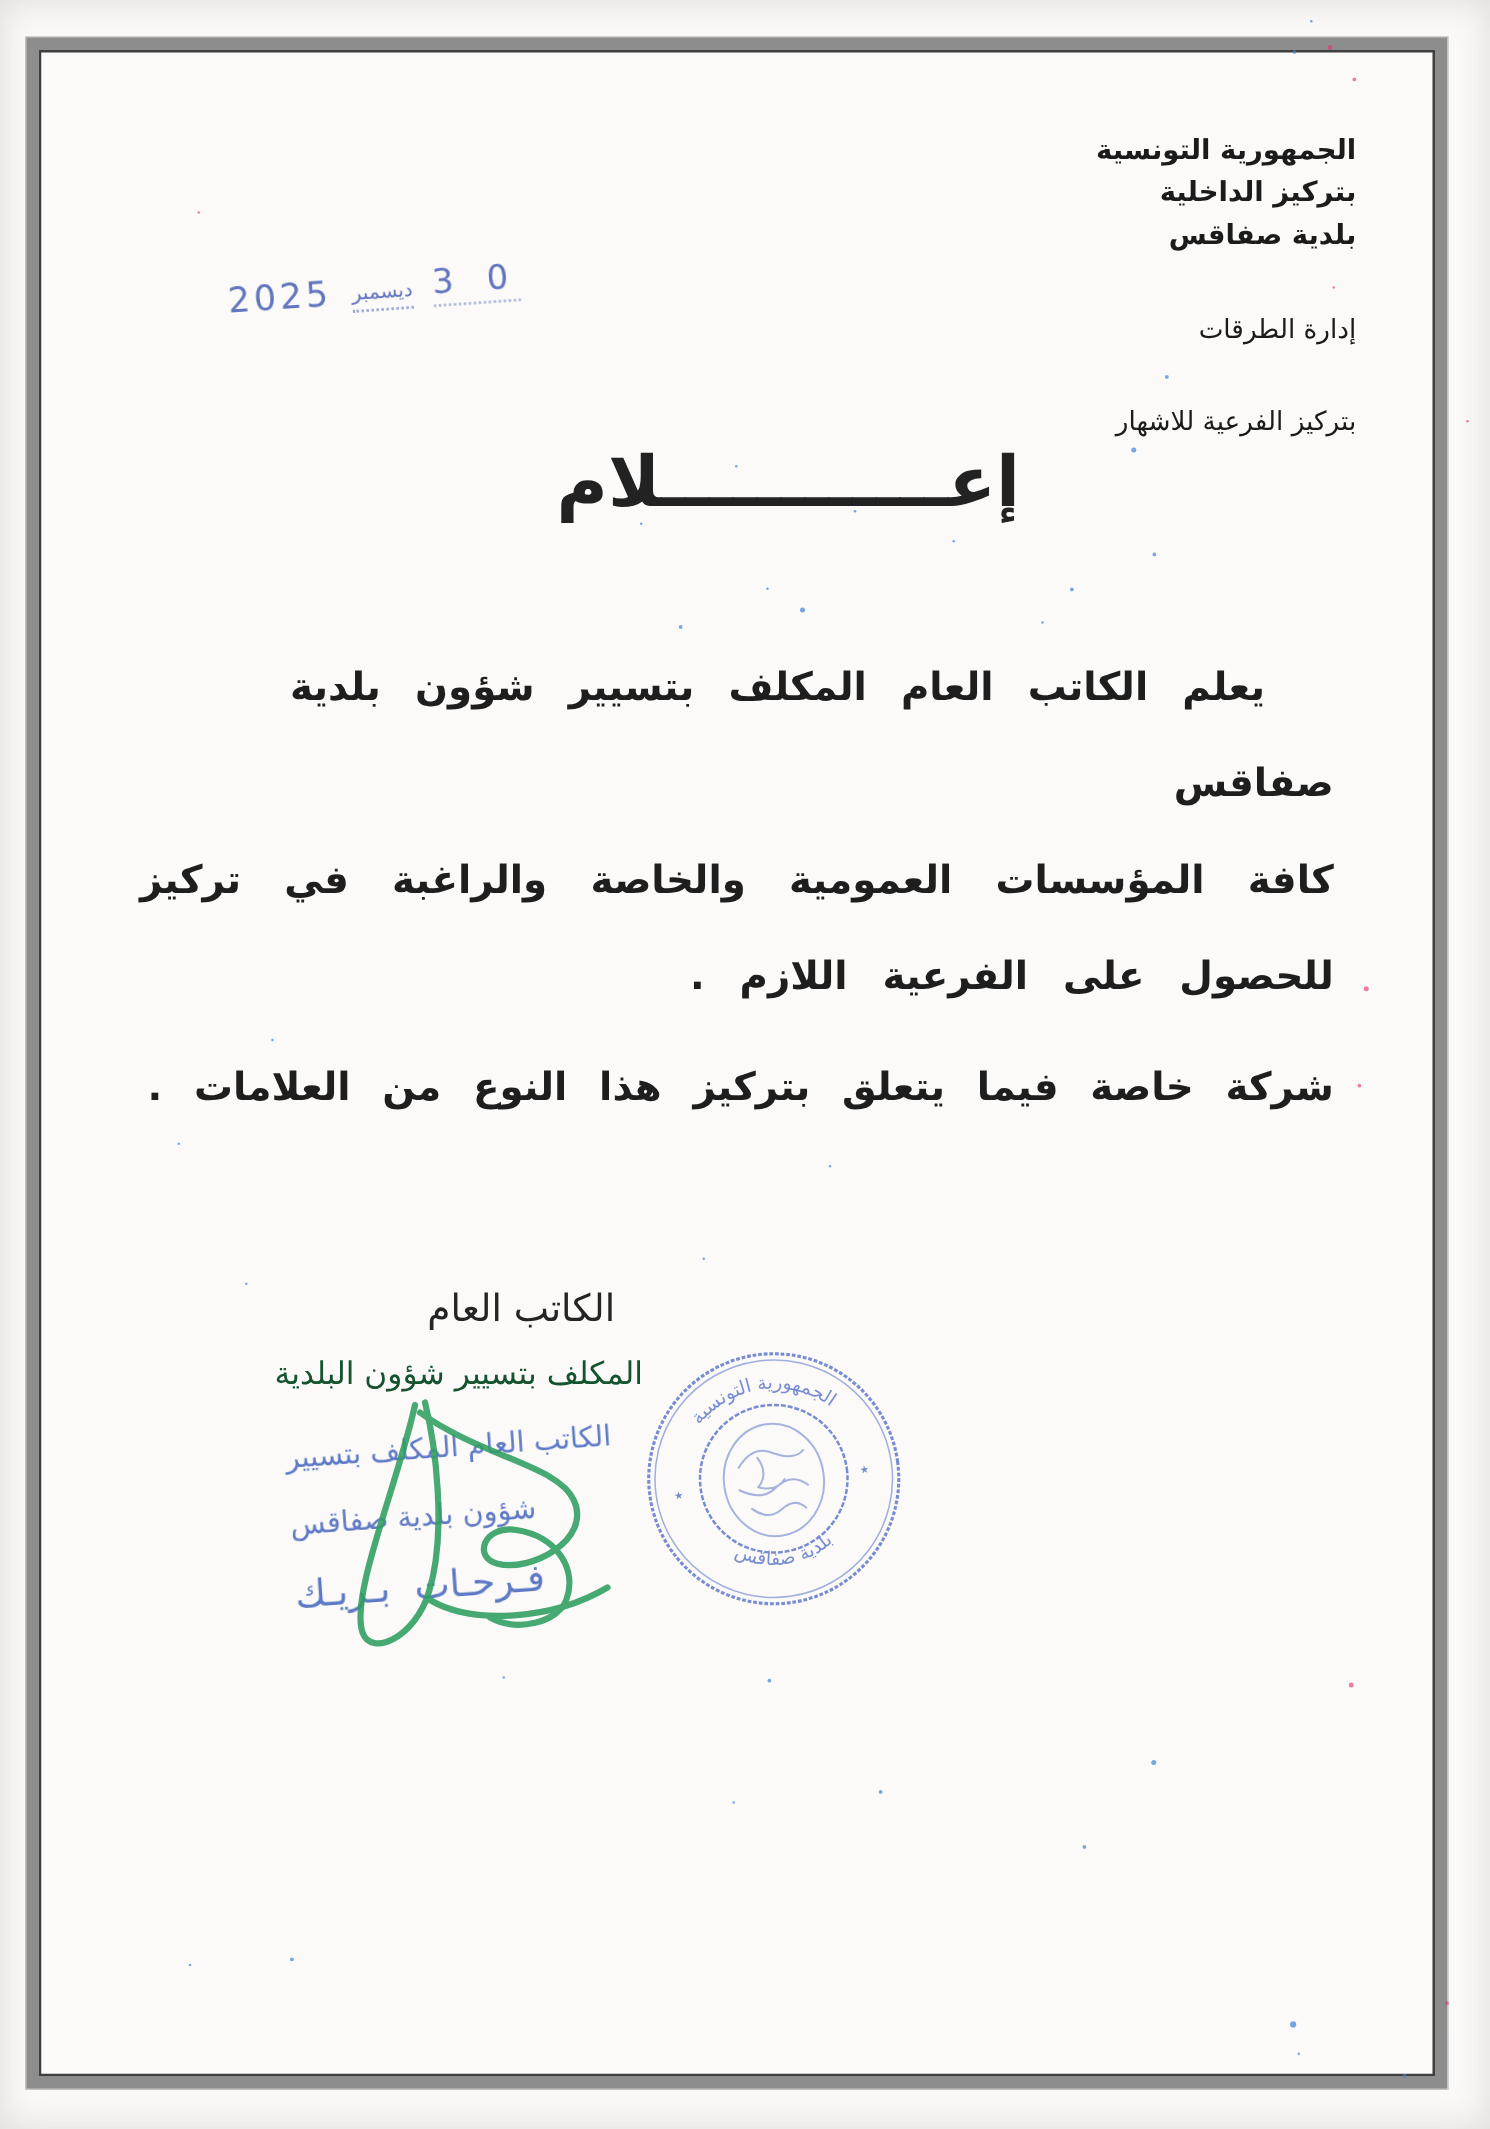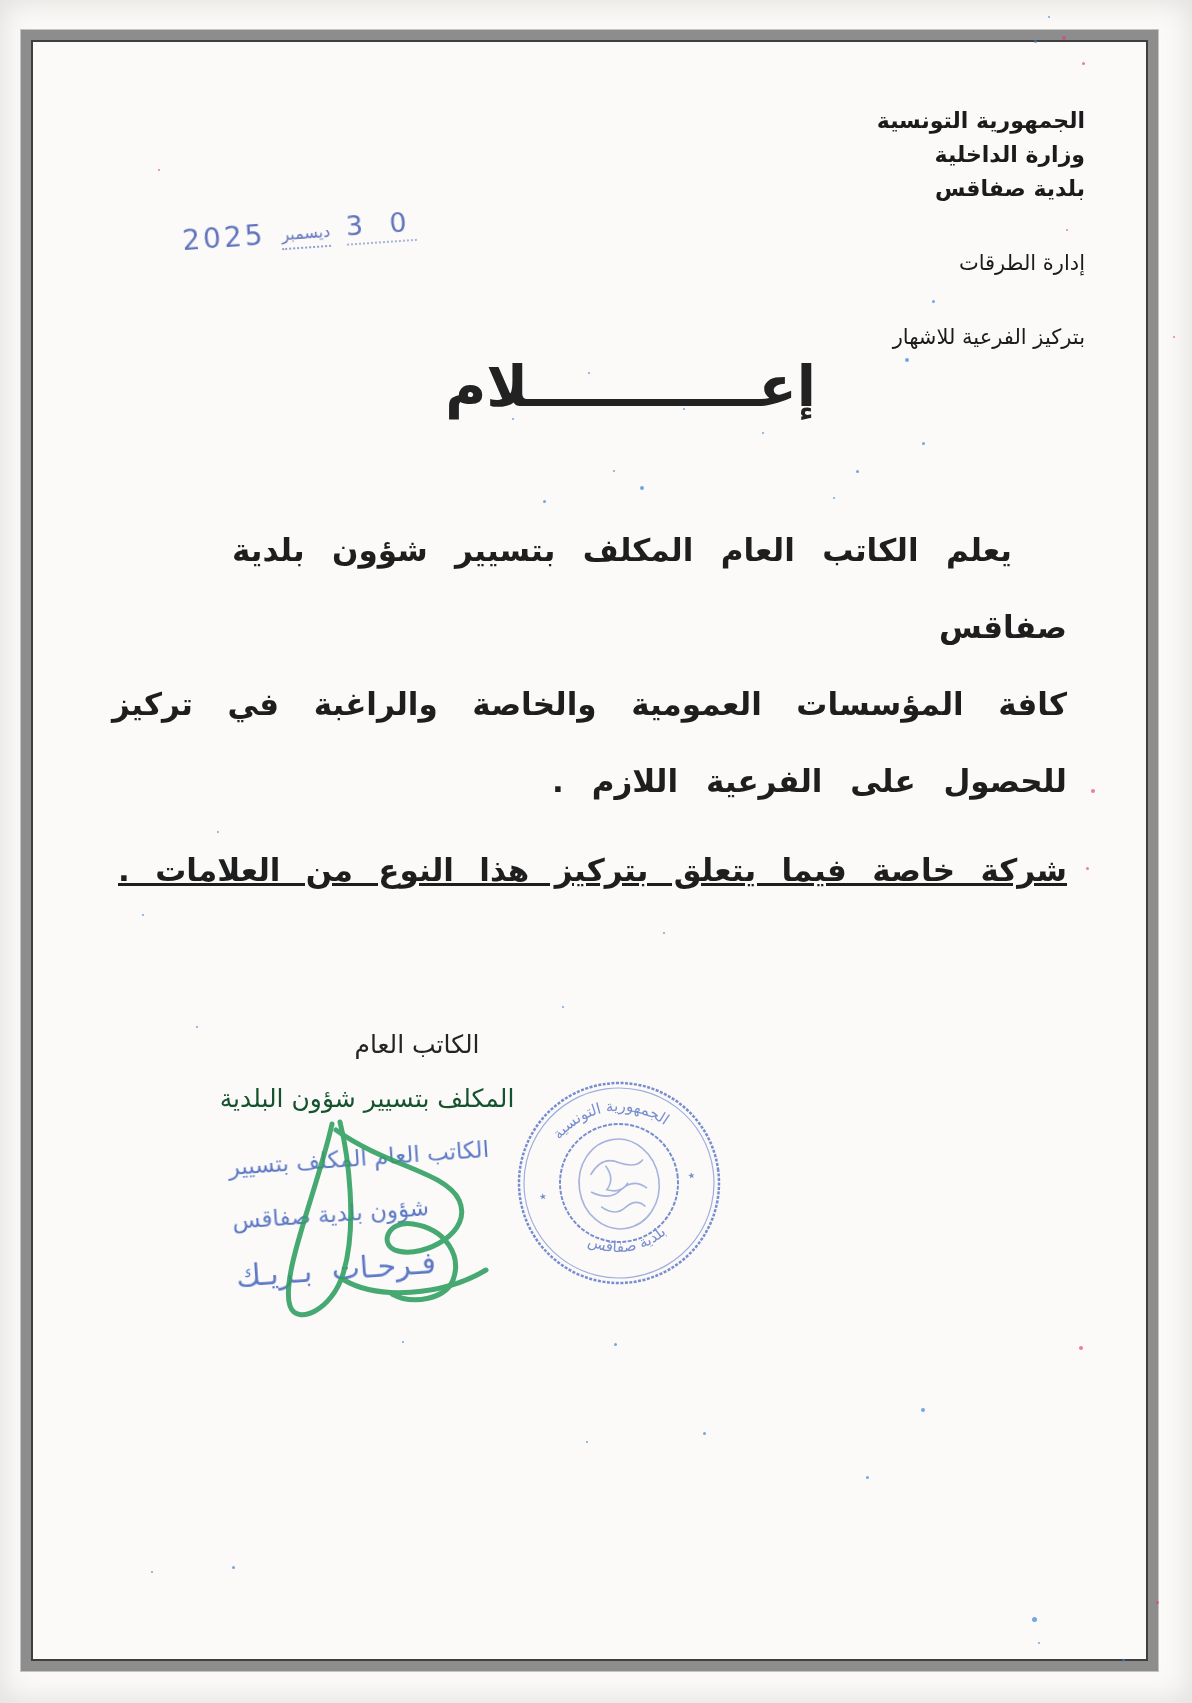--- a/index.html
+++ b/index.html
@@ -44,25 +44,25 @@
   
   .body-text{
     position:absolute;left:112px;top:512px;width:955px;direction:rtl;
     font-size:31px;font-weight:bold;color:#1e1e1e;line-height:77px;
   }
   .jline{text-align:justify;text-align-last:justify;text-justify:inter-word;}
   .p1l1{text-indent:55px;padding-left:120px;}
   .p1l4{padding-left:440px;}
   .p2{margin-top:12px;}
   .p2l1{text-indent:105px;padding-left:25px;}
-  .p2l2{padding-left:6px;text-decoration:underline;}
+  .p2l2{padding-left:6px;}
 
   
   .sig-cap1{position:absolute;top:1030px;left:302px;width:230px;text-align:center;
-    direction:rtl;font-size:25px;color:#242424;}
+    direction:rtl;font-size:30px;color:#242424;}
   .sig-cap2{position:absolute;top:1084px;left:192px;width:350px;text-align:center;
     direction:rtl;font-size:25px;color:#14532d;}
 
   
   .name-stamp{
     position:absolute;left:232px;top:1128px;width:340px;direction:rtl;text-align:left;
     color:#4d6cc0;transform:rotate(-4deg);filter:blur(.35px);opacity:.9;z-index:2;
   }
   .name-stamp .ns1{font-size:23px;line-height:54px;white-space:nowrap;}
   .name-stamp .ns2{font-size:23px;line-height:54px;white-space:nowrap;}
@@ -73,21 +73,21 @@
 
   .speck{position:absolute;border-radius:50%;}
 </style>
 </head>
 <body>
 
 <div class="frame"></div>
 
 <div class="letterhead">
   <div class="lh-bold">الجمهورية التونسية</div>
-  <div class="lh-bold">وزارة الداخلية</div>
+  <div class="lh-bold">بتركيز الداخلية</div>
   <div class="lh-bold">بلدية صفاقس</div>
   <div class="lh-reg">إدارة الطرقات</div>
   <div class="lh-reg">بتركيز الفرعية للاشهار</div>
 </div>
 
 <div class="date-stamp">
   <span class="year">2025</span>
   <span class="month">ديسمبر</span>
   <span class="day">3 0</span>
 </div>

